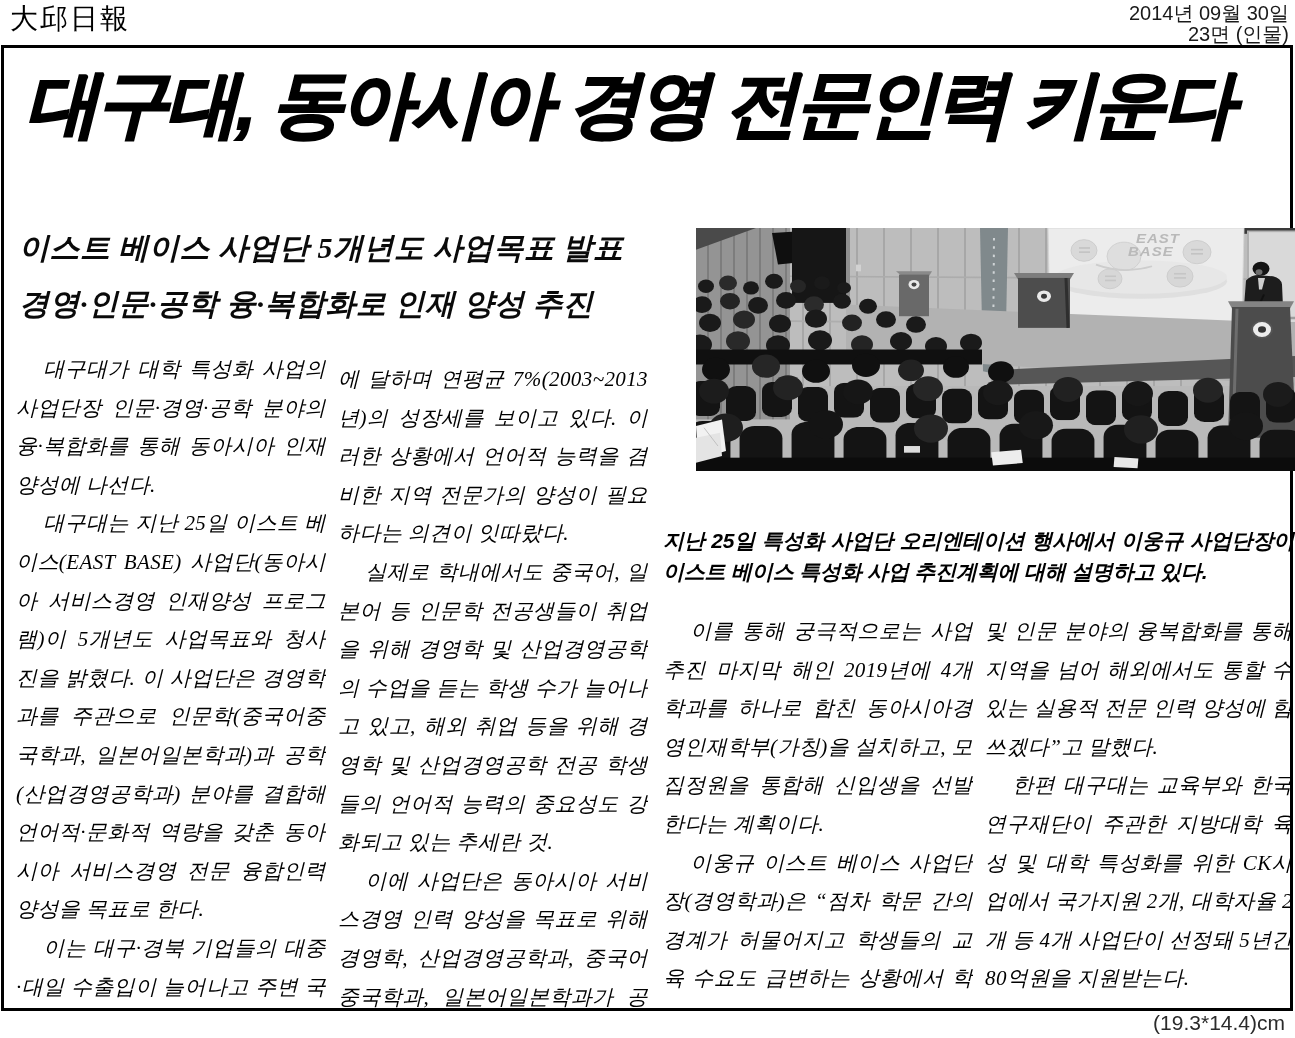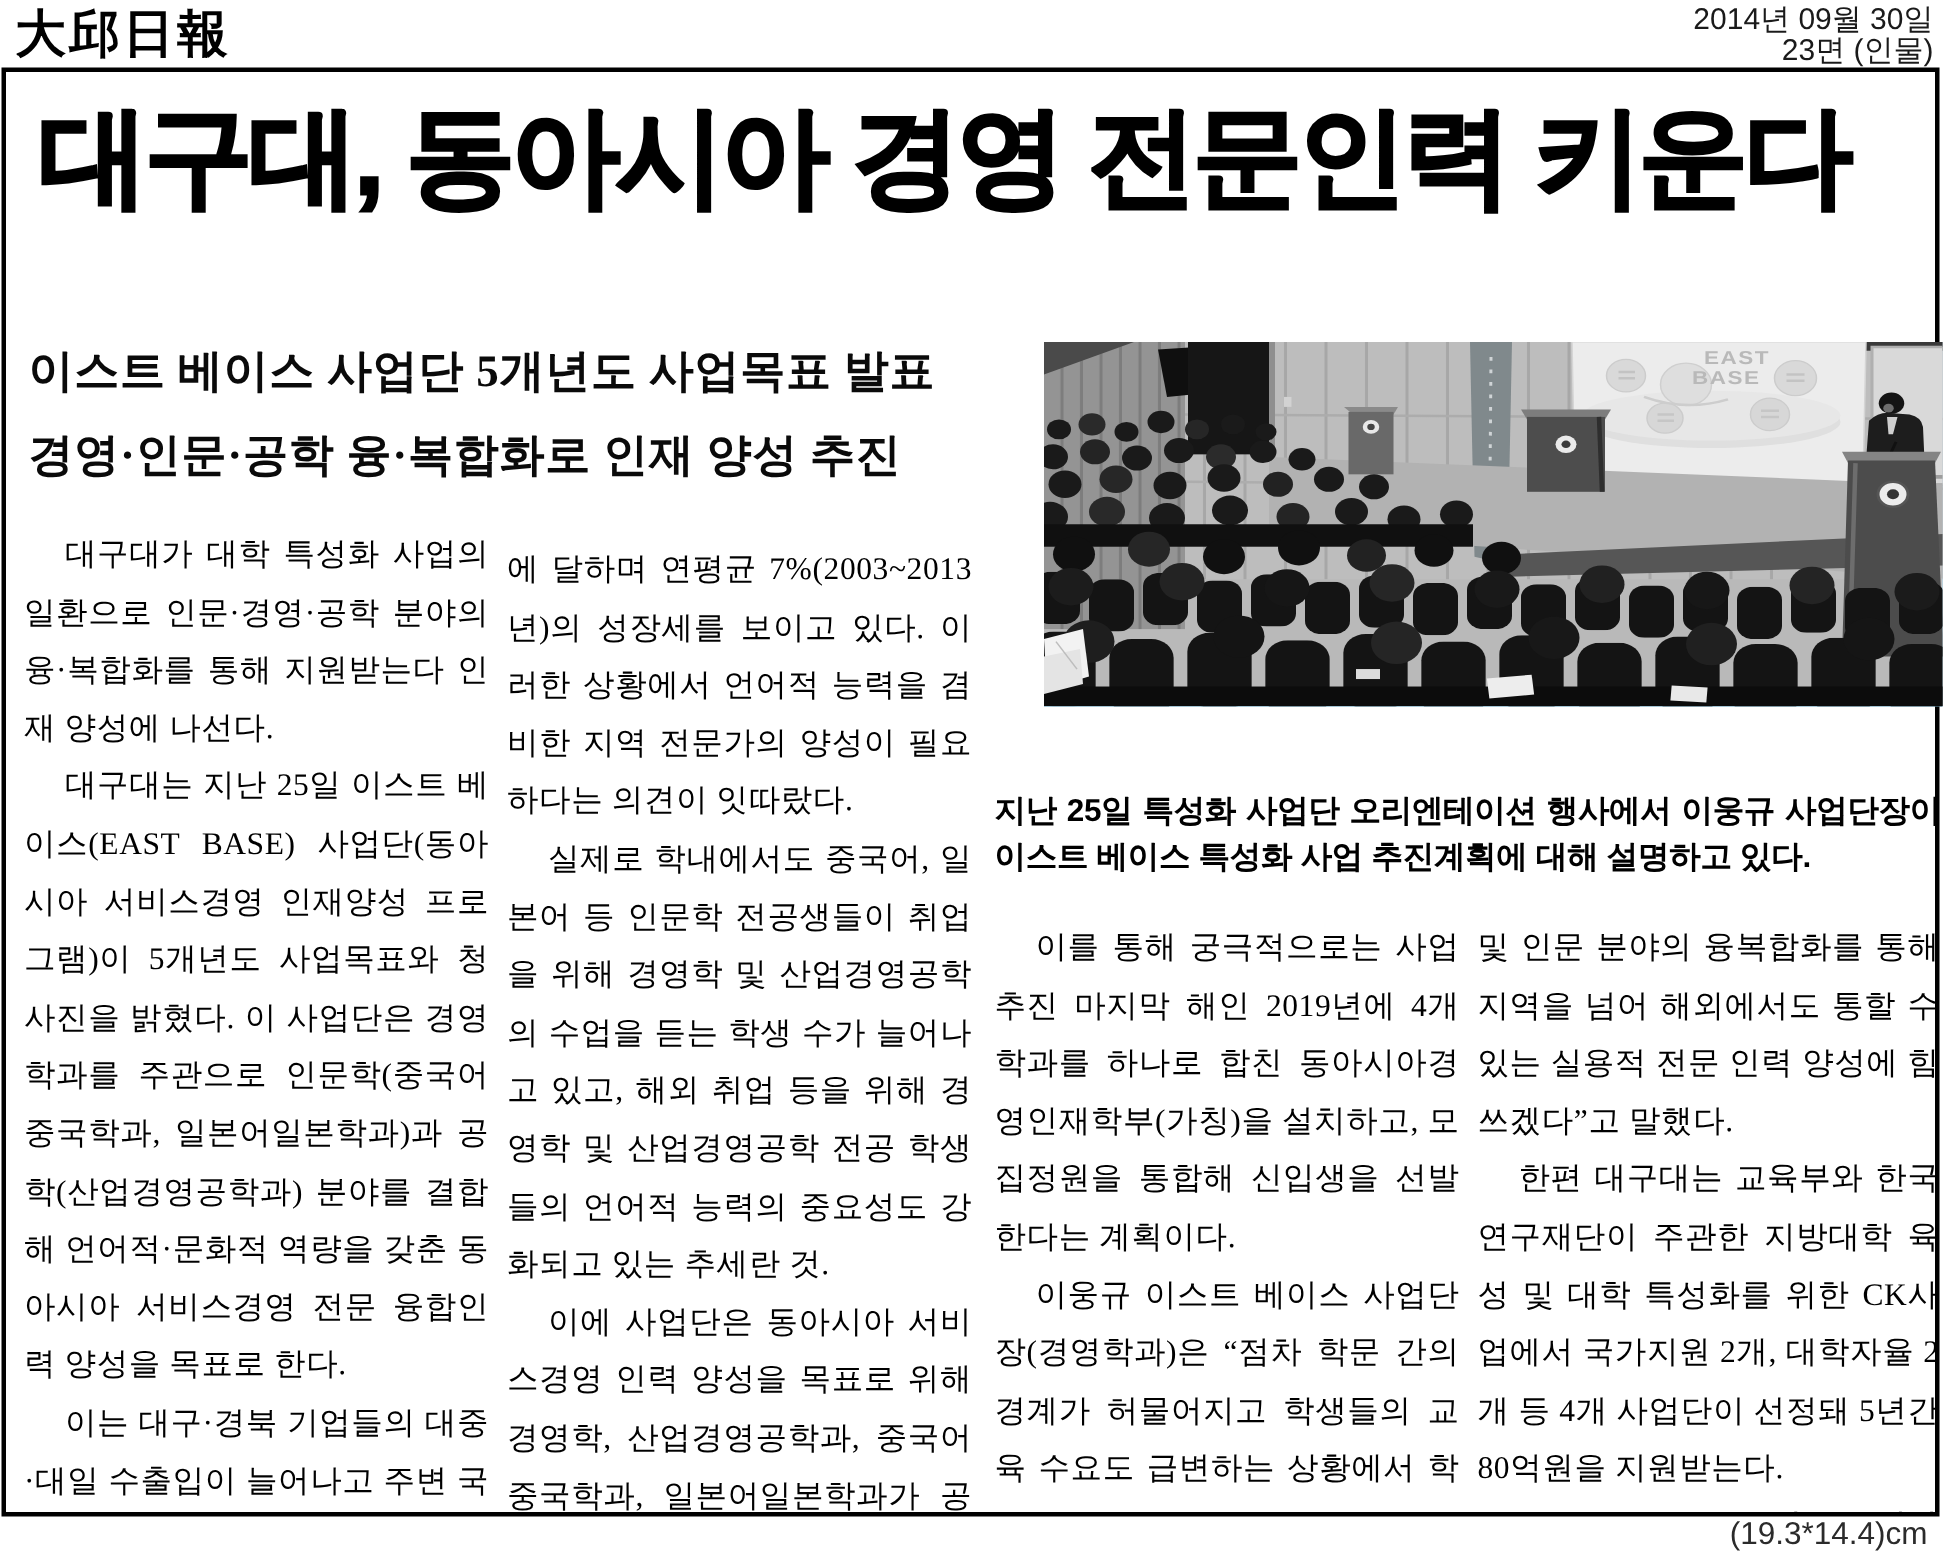--- a/index.html
+++ b/index.html
@@ -1,28 +1,28 @@
 <!DOCTYPE html>
 <html lang="ko"><head>
 <meta charset="utf-8">
 <style>
   html,body{margin:0;padding:0;background:#fff;}
   body{width:1295px;height:1038px;position:relative;overflow:hidden;
        font-family:"Liberation Serif","DejaVu Serif",serif;color:#000;}
 
   
-  .logo{position:absolute;left:10px;top:0px;font-size:34px;font-weight:700;
+  .logo{position:absolute;left:10px;top:0px;font-size:28px;font-weight:400;
         letter-spacing:2px;font-family:"Liberation Serif","DejaVu Serif",serif;}
   .dateblock{position:absolute;right:6px;top:3px;text-align:right;
              font-family:"Liberation Sans","DejaVu Sans",sans-serif;
              font-size:20px;line-height:21px;color:#1a1a1a;}
 
   
   .frame{position:absolute;left:1px;top:45px;width:1292px;height:966px;
-         border:3px solid #000;box-sizing:border-box;background:#fff;}
+         border:3px solid #000;box-sizing:border-box;background:#fff;font-style:italic;}
 
   .headline{position:absolute;left:22px;top:8px;width:1245px;
             font-family:"Liberation Sans","DejaVu Sans",sans-serif;
             font-size:73px;font-weight:900;letter-spacing:-3px;
             -webkit-text-stroke:2px #000;white-space:nowrap;}
 
   .subheads{position:absolute;left:15px;top:172px;font-size:30px;
             font-weight:600;letter-spacing:.5px;line-height:56px;color:#0a0a0a;}
 
   .col{position:absolute;top:302px;width:310px;height:660px;overflow:hidden;
@@ -65,21 +65,21 @@
 <div class="frame">
 
   <div class="headline">대구대, 동아시아 경영 전문인력 키운다</div>
 
   <div class="subheads">
     <div>이스트 베이스 사업단 5개년도 사업목표 발표</div>
     <div>경영·인문·공학 융·복합화로 인재 양성 추진</div>
   </div>
 
   <div class="col c1">
-    <p class="ind">대구대가 대학 특성화 사업의 일환으로 인문·경영·공학 분야의 융·복합화를 통해 지원받는다 인재 양성에 나선다.</p>
+    <p class="ind">대구대가 대학 특성화 사업의 사업단장 인문·경영·공학 분야의 융·복합화를 통해 동아시아 인재 양성에 나선다.</p>
     <p class="ind">대구대는 지난 25일 이스트 베이스(EAST BASE) 사업단(동아시아 서비스경영 인재양성 프로그램)이 5개년도 사업목표와 청사진을 밝혔다. 이 사업단은 경영학과를 주관으로 인문학(중국어중국학과, 일본어일본학과)과 공학(산업경영공학과) 분야를 결합해 언어적·문화적 역량을 갖춘 동아시아 서비스경영 전문 융합인력 양성을 목표로 한다.</p>
     <p class="ind">이는 대구·경북 기업들의 대중·대일 수출입이 늘어나고 주변 국가와의 활발한 교류 상황을 반영한 결과다. 대구·경북 지역의 대중·대일 수출입 의존도는 36%(2013년 기준, 전국 평균 30%)</p>
   </div>
 
   <div class="col c2">
     <p>에 달하며 연평균 7%(2003~2013년)의 성장세를 보이고 있다. 이러한 상황에서 언어적 능력을 겸비한 지역 전문가의 양성이 필요하다는 의견이 잇따랐다.</p>
     <p class="ind">실제로 학내에서도 중국어, 일본어 등 인문학 전공생들이 취업을 위해 경영학 및 산업경영공학의 수업을 듣는 학생 수가 늘어나고 있고, 해외 취업 등을 위해 경영학 및 산업경영공학 전공 학생들의 언어적 능력의 중요성도 강화되고 있는 추세란 것.</p>
     <p class="ind">이에 사업단은 동아시아 서비스경영 인력 양성을 목표로 위해 경영학, 산업경영공학과, 중국어중국학과, 일본어일본학과가 공동으로 교육과정을 운영한다. 또 중국, 일본의 자매결연대학을 활용해 해외 프로젝트도 확대할 예정이다.</p>
   </div>
 

